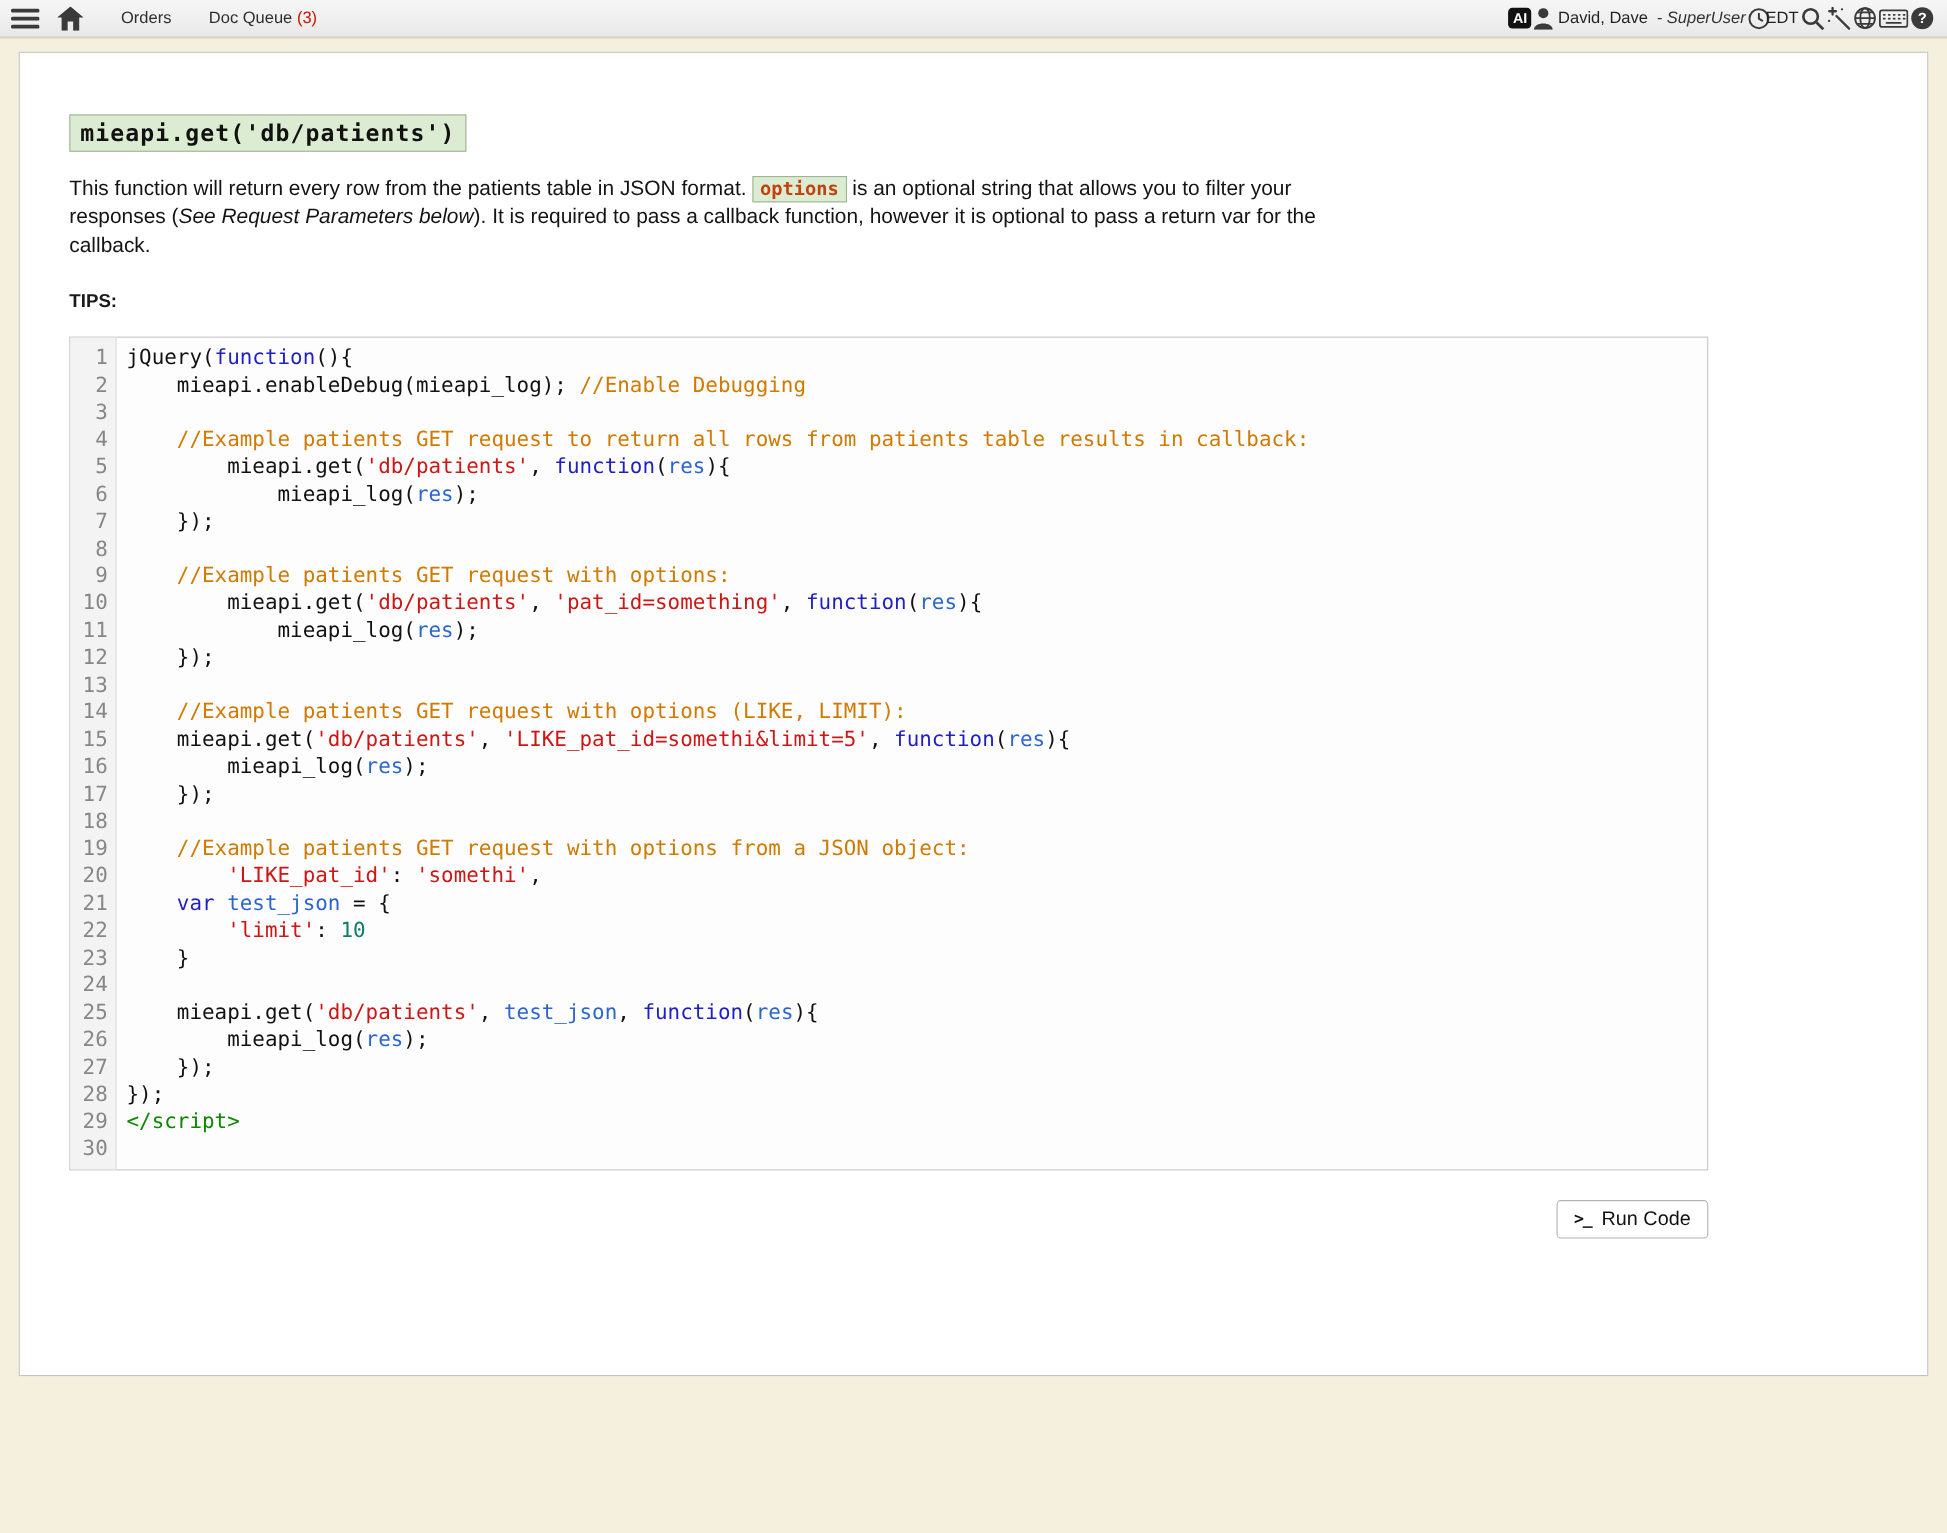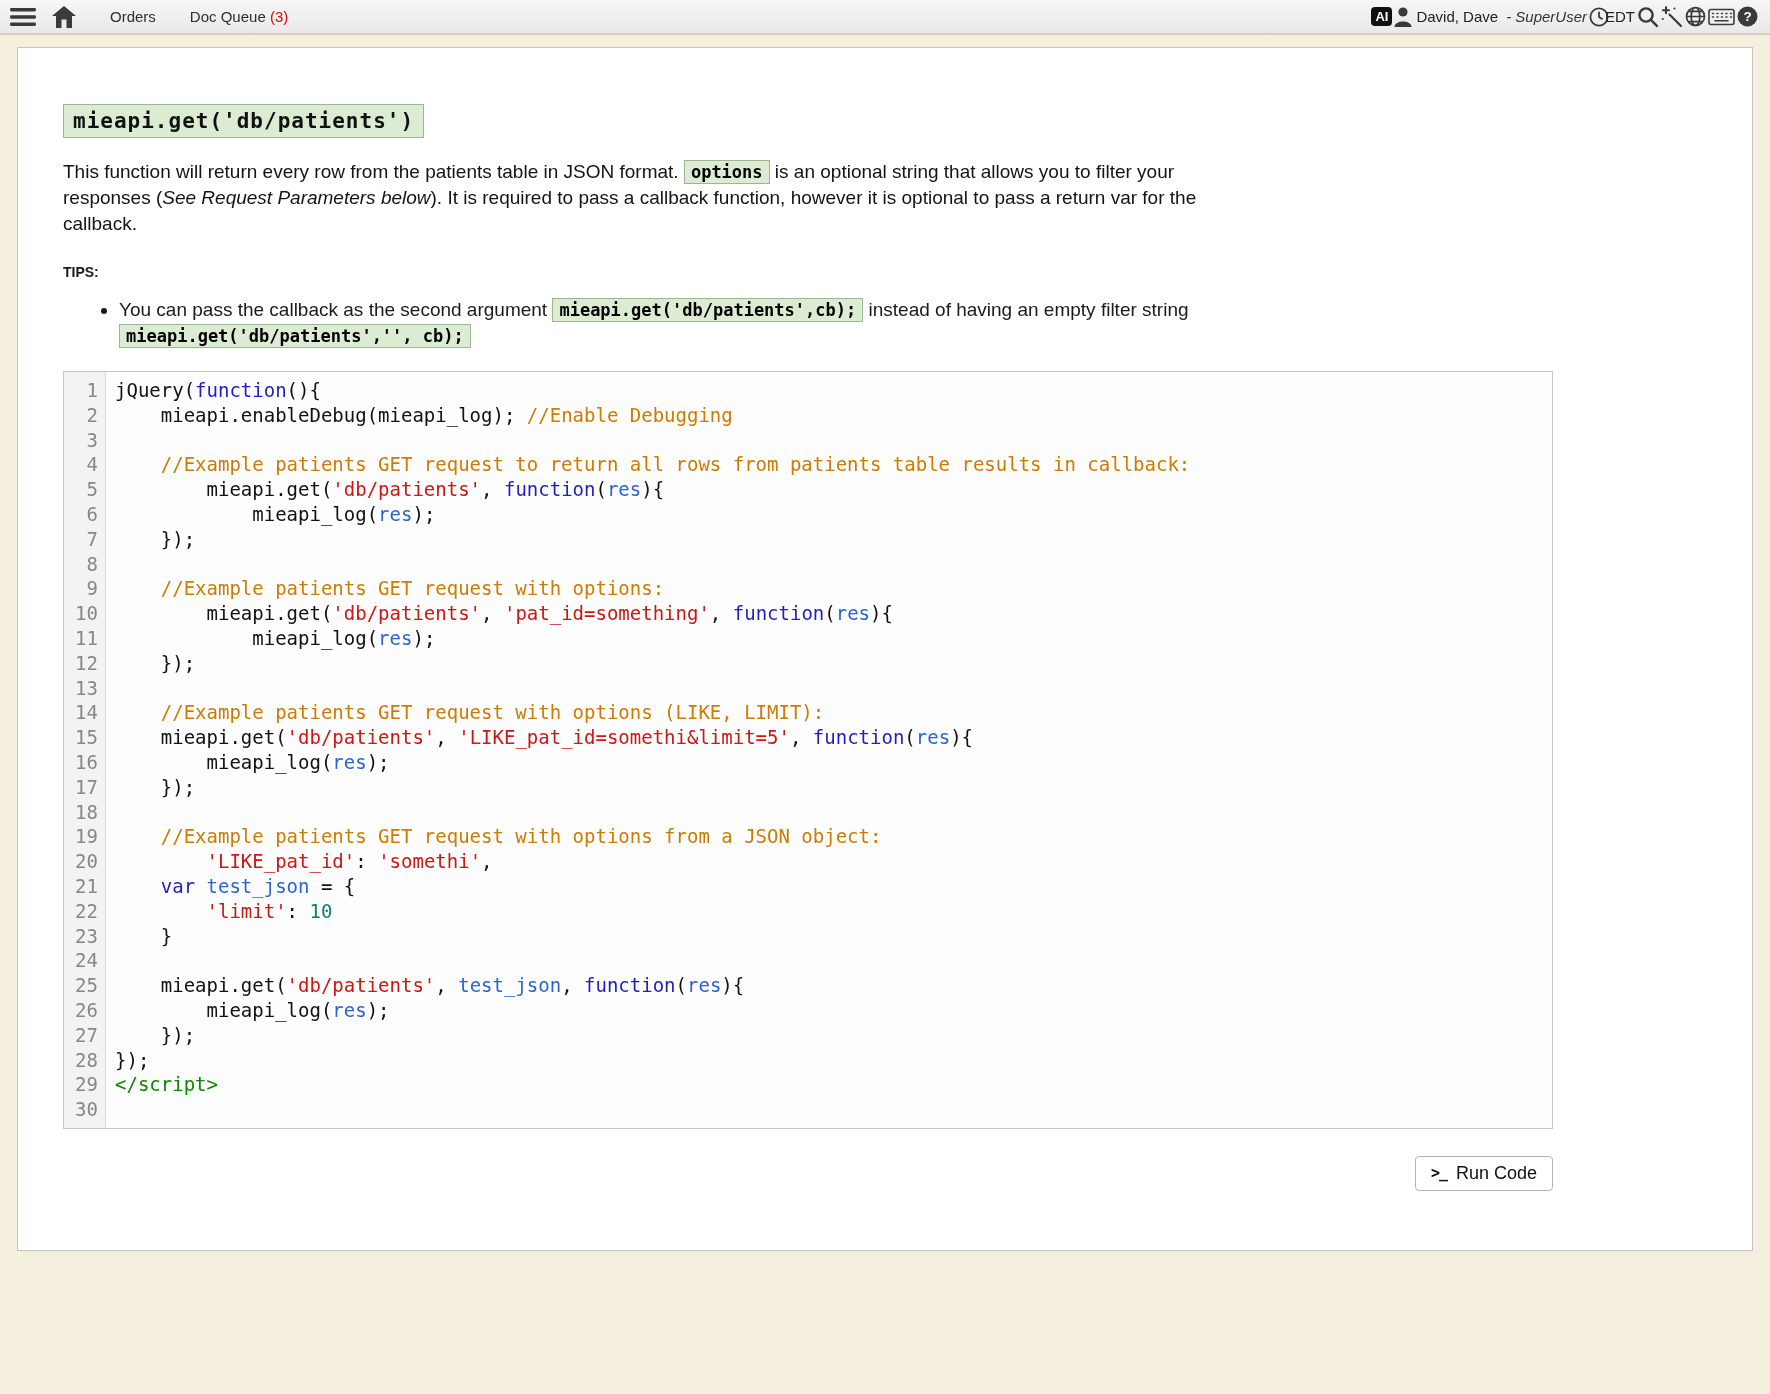--- a/index.html
+++ b/index.html
@@ -50,24 +50,24 @@
     display: inline-block;
     font-family: "DejaVu Sans Mono", monospace;
     font-size: 21px; font-weight: bold; letter-spacing: 1px;
     background: #dcecd2; border: 1px solid #9db690;
     padding: 4px 9px; color: #111;
   }
   .inline-code {
     font-family: "DejaVu Sans Mono", monospace;
     font-size: 17px; font-weight: bold;
     background: #dcecd2; border: 1px solid #9db690;
-    padding: 1px 6px; color: #000000; white-space: nowrap;
+    padding: 1px 6px; color: #c2410c; white-space: nowrap;
   }
   .intro { margin-top: 21px; font-size: 19px; line-height: 26px; color: #141414; max-width: 1492px; }
-  .tips-heading { margin-top: 27px; font-size: 14px; font-weight: bold; }
+  .tips-heading { margin-top: 27px; font-size: 17px; font-weight: bold; }
   .tips-list { margin-top: 17px; padding-left: 56px; max-width: 1470px; }
   .tips-list li { font-size: 19px; line-height: 26px; }
   .example-heading { margin-top: 42px; font-size: 24px; font-weight: bold; }
 
   
   .codeblock {
     margin-top: 22px;
     width: 1490px;
     border: 1px solid #c6c6c6;
     display: flex;
@@ -169,23 +169,20 @@
 <div class="page">
   <div class="card">
     <div class="content">
 
       <h1 class="title-code">mieapi.get('db/patients')</h1>
 
       <p class="intro"><span>This function will return every row from the patients table in JSON format. </span><code class="inline-code">options</code><span> is an optional string that allows you to filter your responses (</span><em>See Request Parameters below</em><span>). It is required to pass a callback function, however it is optional to pass a return var for the callback.</span></p>
 
       <h3 class="tips-heading">TIPS:</h3>
 
-      <ul class="tips-list">
-        <li><span>You can pass the callback as the second argument </span><code class="inline-code">mieapi.get('db/patients',cb);</code><span> instead of having an empty filter string </span><code class="inline-code">mieapi.get('db/patients','', cb);</code></li>
-      </ul>
 
 
       <div class="codeblock">
         <div class="gutter">
             <div class="ln">1</div>
             <div class="ln">2</div>
             <div class="ln">3</div>
             <div class="ln">4</div>
             <div class="ln">5</div>
             <div class="ln">6</div>

